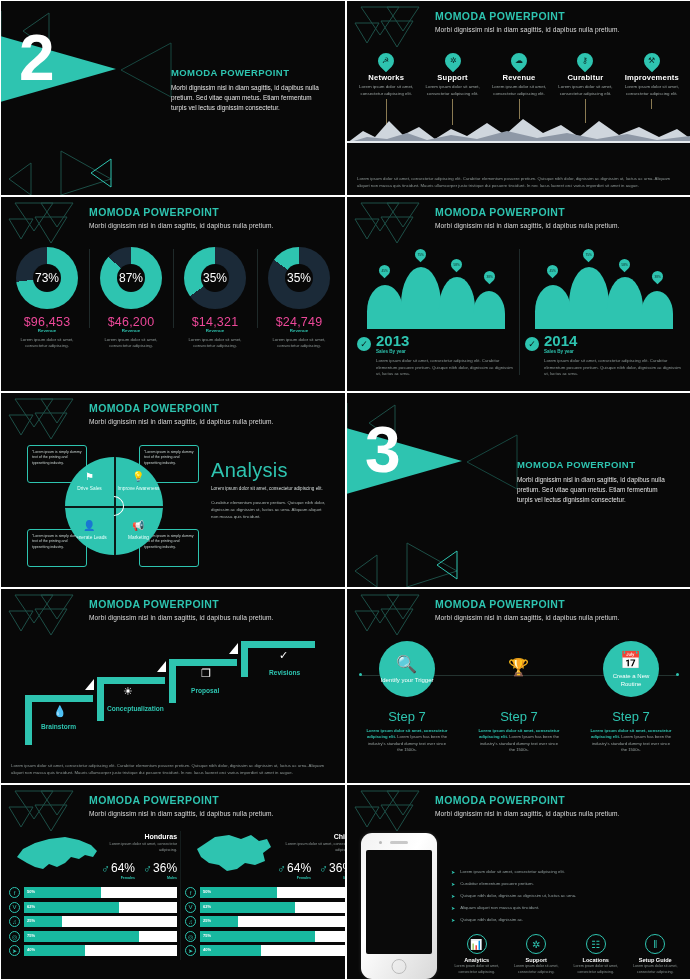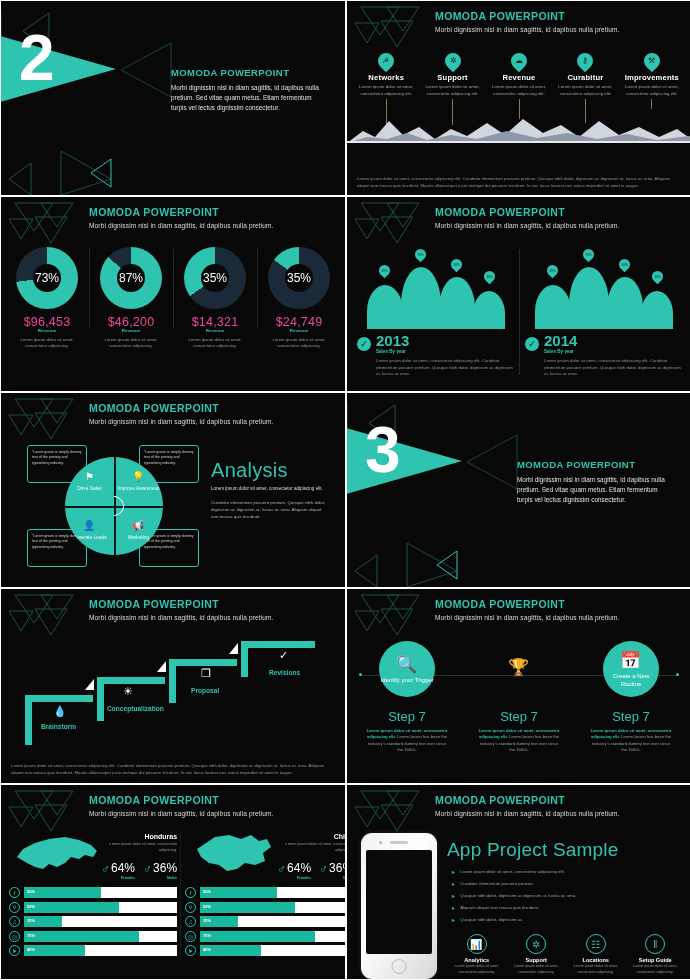--- a/index.html
+++ b/index.html
@@ -754,21 +754,20 @@
       <div class="s-sub">Morbi dignissim nisl in diam sagittis, id dapibus nulla pretium.</div>
     </div>
 
     <div class="phone">
       <div class="phone-spk"></div>
       <div class="phone-cam"></div>
       <div class="phone-screen"></div>
       <div class="phone-home"></div>
     </div>
 
-    <div class="app-title">App Project Sample</div>
 
     <div class="app-list">
       <div class="app-li">
           <span class="chev">➤</span>
           <span>Lorem ipsum dolor sit amet, consectetur adipiscing elit.</span>
         </div>
       <div class="app-li">
           <span class="chev">➤</span>
           <span>Curabitur elementum posuere pretium.</span>
         </div>

